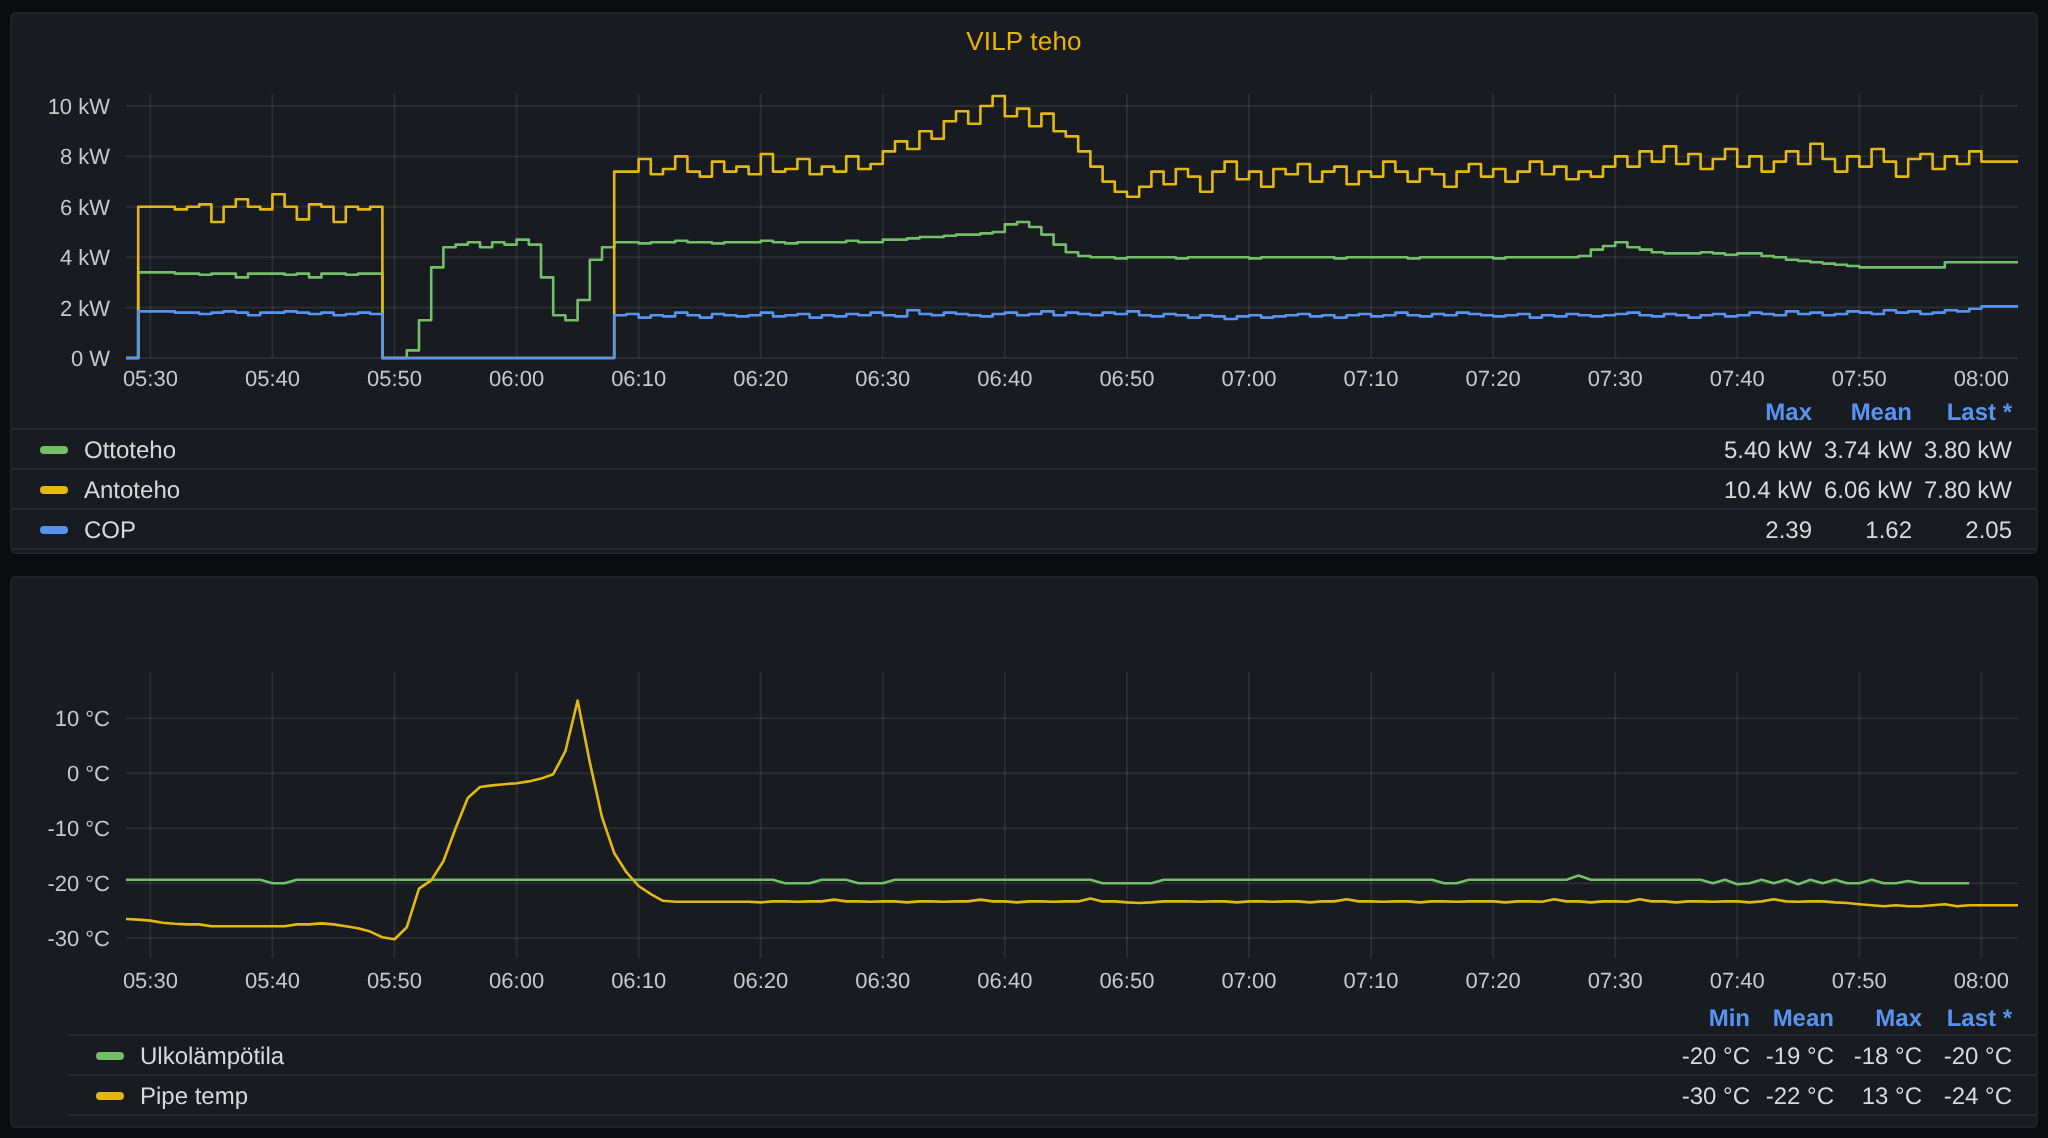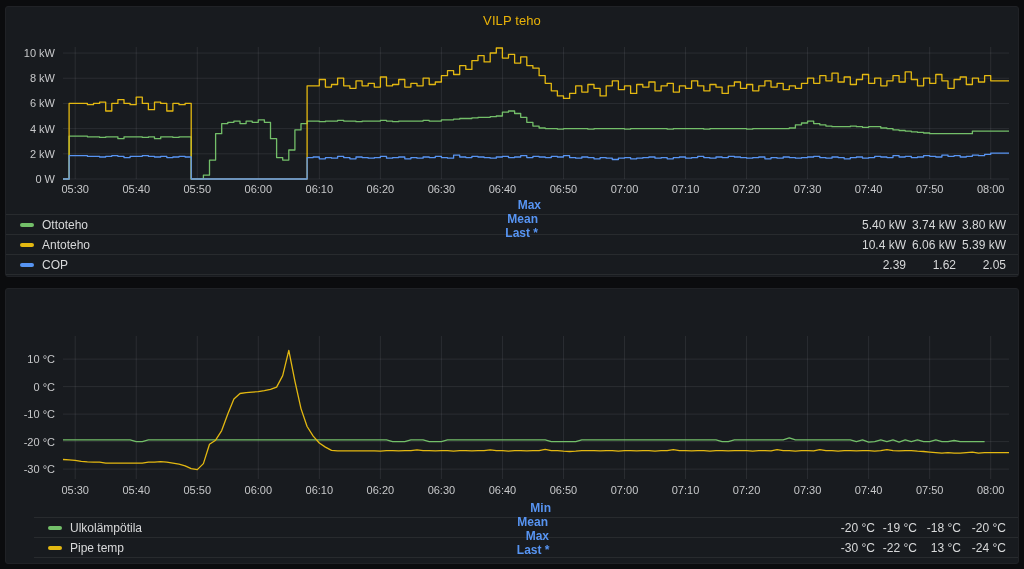--- a/index.html
+++ b/index.html
@@ -23,21 +23,21 @@
   }
   svg.chart{position:absolute;top:0;left:0;display:block;}
   .tick-label{fill:#c7c8ca;font-size:11px;font-family:"Liberation Sans","DejaVu Sans",sans-serif;}
   .legend{position:absolute;left:0;right:0;}
   #legend0{top:191px;}
   #legend1{top:212px;padding-left:28px;}
   .legend-row{
     display:flex;align-items:center;height:20px;box-sizing:border-box;
     padding:0 12px 0 14px;border-bottom:1px solid rgba(255,255,255,0.07);
   }
-  .legend-row.header{height:17px;flex-direction:column;}
+  .legend-row.header{height:17px;}
   .legend-toggle{display:flex;align-items:center;cursor:pointer;}
   .swatch{width:14px;height:4px;border-radius:2px;margin-right:8px;flex:none;}
   .legend-label{font-size:12px;color:#d8d9da;white-space:nowrap;}
   .spacer{flex:1;}
   .stat-cell{
     font-size:12px;color:#d8d9da;text-align:right;flex:none;
     white-space:nowrap;overflow:visible;
   }
   .header-cell{
     font-size:12px;font-weight:700;text-align:right;flex:none;
@@ -118,21 +118,21 @@
           <div class="stat-cell" style="width: 50px;">3.80 kW</div>
         </div>
         <div class="legend-row">
           <span class="legend-toggle">
             <span class="swatch" style="background: rgb(227, 184, 17);"></span>
             <span class="legend-label">Antoteho</span>
           </span>
           <div class="spacer"></div>
           <div class="stat-cell" style="width: 56px;">10.4 kW</div>
           <div class="stat-cell" style="width: 50px;">6.06 kW</div>
-          <div class="stat-cell" style="width: 50px;">5.39 kW</div>
+          <div class="stat-cell" style="width: 50px;">7.80 kW</div>
         </div>
         <div class="legend-row">
           <span class="legend-toggle">
             <span class="swatch" style="background: rgb(87, 148, 242);"></span>
             <span class="legend-label">COP</span>
           </span>
           <div class="spacer"></div>
           <div class="stat-cell" style="width: 56px;">2.39</div>
           <div class="stat-cell" style="width: 50px;">1.62</div>
           <div class="stat-cell" style="width: 50px;">2.05</div>

